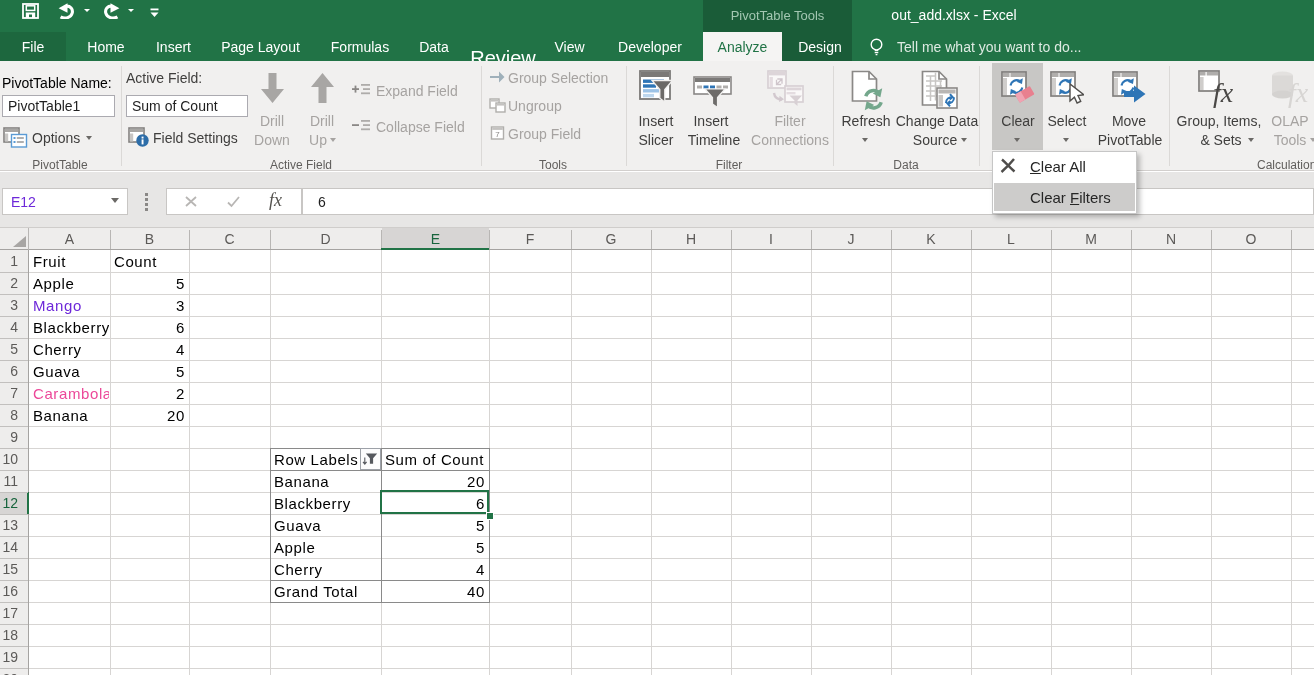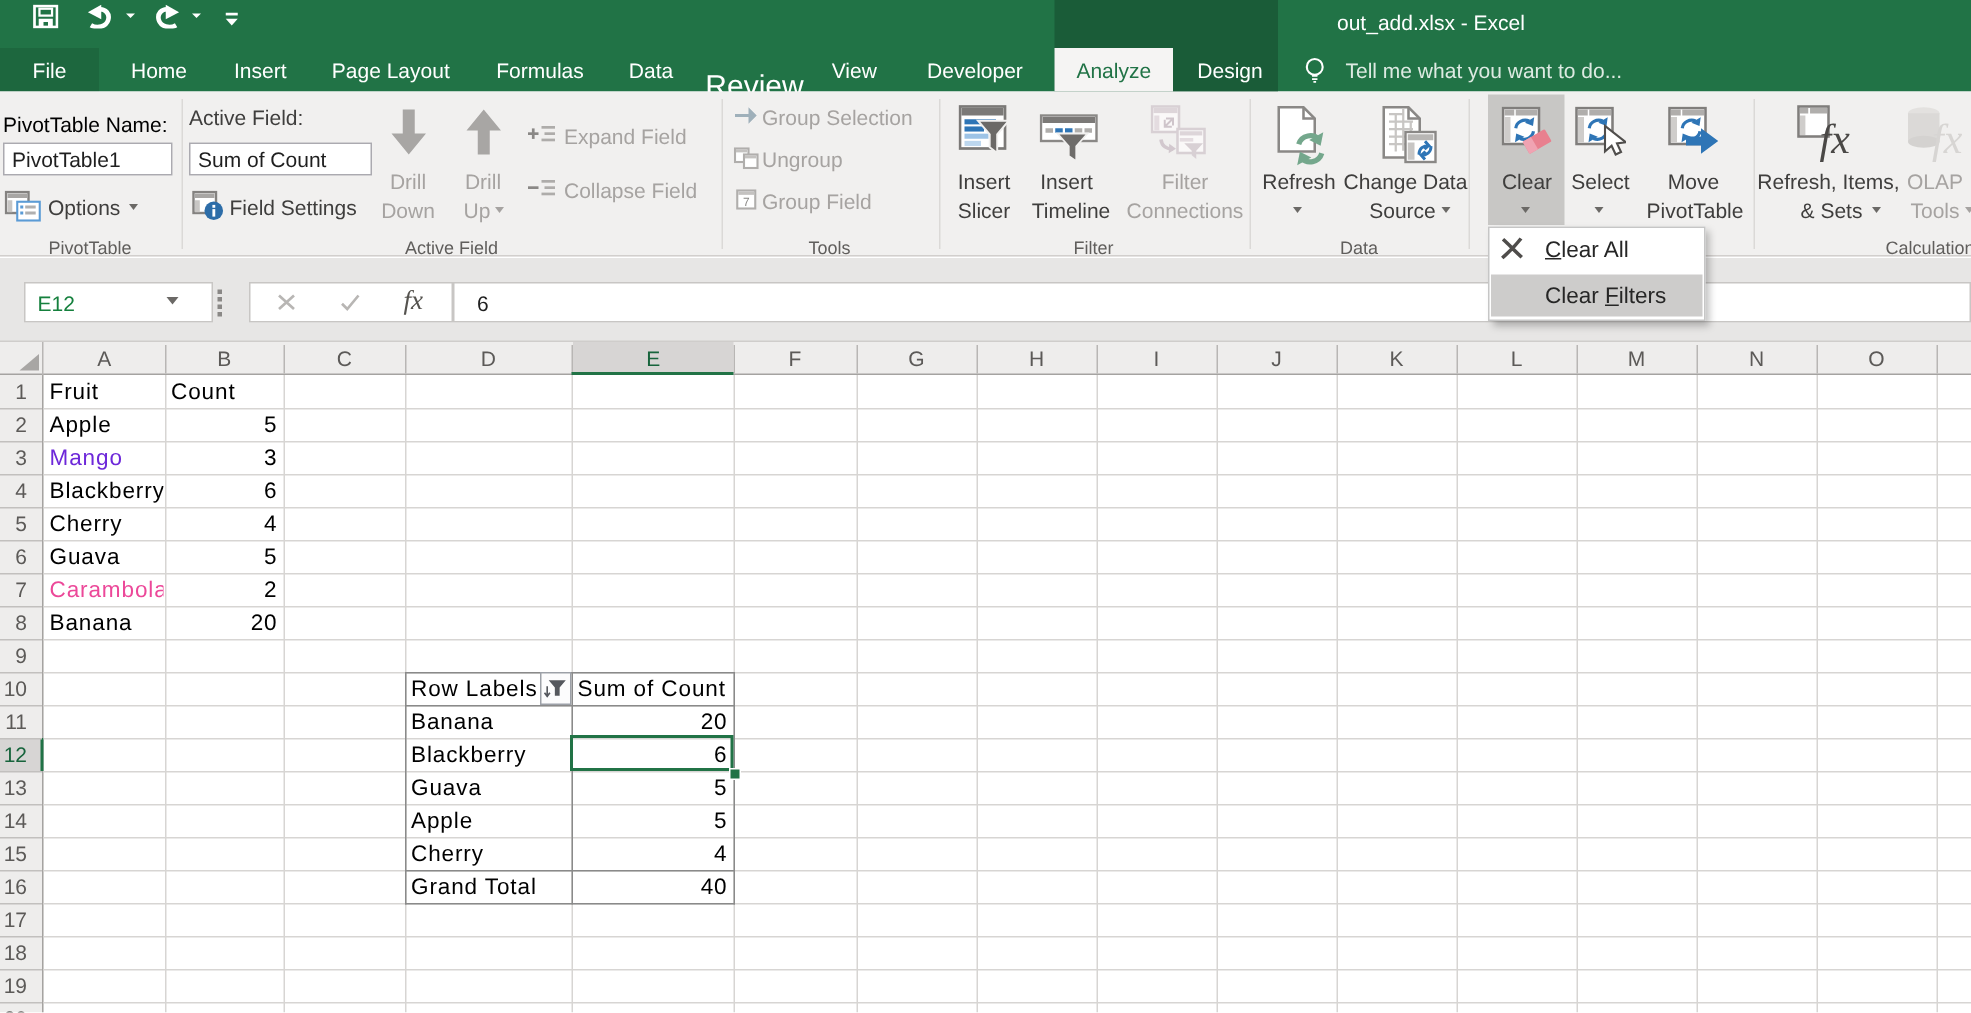--- a/index.html
+++ b/index.html
@@ -5,20 +5,21 @@
   font-family:"Liberation Sans",sans-serif;-webkit-font-smoothing:antialiased}
 .a{position:absolute}
 .ct{display:flex;align-items:center;justify-content:center;text-align:center}
 .lt{display:flex;align-items:center}
 .rt{display:flex;align-items:center;justify-content:flex-end}
 </style></head><body>
 <div class="a" style="left:0;top:0;width:1314px;height:675px;overflow:hidden">
 
 <div class="a" style="left:0;top:0;width:1314px;height:32px;background:#217346"></div>
 <div class="a" style="left:703px;top:0;width:149px;height:61px;background:#1a5c38"></div>
+<div class="a ct" style="left:703px;top:0;width:149px;height:30px;color:#a3c7b2;font-size:13px">PivotTable Tools</div>
 <div class="a ct" style="left:874px;top:0;width:160px;height:30px;color:#fff;font-size:14px">out_add.xlsx - Excel</div>
 <svg class="a" style="left:22px;top:3px" width="17" height="16" viewBox="0 0 17 16">
 <rect x="1" y="1" width="15" height="14" fill="none" stroke="#fff" stroke-width="1.8"></rect>
 <rect x="4.3" y="2.8" width="8.4" height="4.6" fill="none" stroke="#fff" stroke-width="1.5"></rect>
 <path d="M3.8 9.5 h9.4 v5.5 h-3.2 v-3.4 h-3 v3.4 h-3.2 Z" fill="#fff"></path>
 </svg>
 <svg class="a" style="left:56px;top:3px" width="21" height="16" viewBox="0 0 21 16">
 <path d="M4.6 13.8 C9 16.4, 14.8 14.6, 16.1 10.4 C17.4 6.2, 14.3 2.8, 10 3.2" fill="none" stroke="#fff" stroke-width="3.1"></path>
 <path d="M11.5 0.2 L2.6 5.2 L11.5 9.8 Z" fill="#fff"></path>
 </svg>
@@ -235,34 +236,34 @@
 <path d="M12 20 h10 v-5.5 L33.5 23 l-11.5 8.5 v-5.5 H12 Z" fill="#2e75b6"></path>
     </svg>
 <div class="a ct" style="left:1101px;top:114px;width:56px;height:14px;font-size:14px;color:#3f3e3d">Move</div>
 <div class="a ct" style="left:1091px;top:133px;width:78px;height:14px;font-size:14px;color:#3f3e3d">PivotTable</div>
 <svg class="a" style="left:1198px;top:70px" width="44" height="38" viewBox="0 0 44 38">
 <rect x="1" y="1" width="20" height="20" fill="#fff" stroke="#807e7c" stroke-width="1.7"></rect>
 <path d="M2 2 h5.5 v3.6 H2 Z M8.7 2 h11.3 v3.6 H8.7 Z" fill="#b0aeac"></path>
 <path d="M2 7 h3.6 v13 H2 Z" fill="#cfcdcb"></path>
 <text x="15" y="32" font-size="28" font-style="italic" fill="#4a4846" font-family="Liberation Serif">fx</text>
 </svg>
-<div class="a ct" style="left:1171px;top:114px;width:96px;height:14px;font-size:14px;color:#3f3e3d">Refresh, Items,</div>
+<div class="a ct" style="left:1171px;top:114px;width:96px;height:14px;font-size:14px;color:#3f3e3d">Group, Items,</div>
 <div class="a ct" style="left:1185px;top:133px;width:72px;height:14px;font-size:14px;color:#3f3e3d">&amp; Sets</div>
 <div class="a" style="left:1248px;top:138px;width:0;height:0;border-left:3.5px solid transparent;border-right:3.5px solid transparent;border-top:4px solid #6b6966"></div>
 <svg class="a" style="left:1271px;top:70px" width="44" height="38" viewBox="0 0 44 38">
 <ellipse cx="11.5" cy="5.5" rx="10.5" ry="4" fill="#e3e1df"></ellipse>
 <rect x="1" y="5.5" width="21" height="19" fill="#dbd9d7"></rect>
 <ellipse cx="11.5" cy="24.5" rx="10.5" ry="4" fill="#d4d2d0"></ellipse>
 <text x="17" y="32" font-size="28" font-style="italic" fill="#d7d5d3" font-family="Liberation Serif">fx</text>
 </svg>
 <div class="a ct" style="left:1262px;top:114px;width:56px;height:14px;font-size:14px;color:#a6a3a1">OLAP</div>
 <div class="a ct" style="left:1262px;top:133px;width:56px;height:14px;font-size:14px;color:#a6a3a1">Tools</div>
 <div class="a" style="left:1310px;top:138px;width:0;height:0;border-left:3.5px solid transparent;border-right:3.5px solid transparent;border-top:4px solid #a6a3a1"></div>
 <div class="a" style="left:0;top:172px;width:1314px;height:56px;background:#e7e6e5;border-bottom:1px solid #cfcdcb"></div>
-<div class="a lt" style="left:16px;top:188px;width:126px;height:27px;background:#fff;border:1px solid #c8c6c4;font-size:14px;color:#15803d;padding-left:8px">E12</div>
+<div class="a lt" style="left:2px;top:188px;width:126px;height:27px;background:#fff;border:1px solid #c8c6c4;font-size:14px;color:#6d28d9;padding-left:8px">E12</div>
 <div class="a" style="left:111px;top:198px;width:0;height:0;border-left:4px solid transparent;border-right:4px solid transparent;border-top:5px solid #6b6966"></div>
 <div class="a" style="left:145px;top:193px;width:3px;height:3px;background:#8a8886;box-shadow:0 5px 0 #8a8886,0 10px 0 #8a8886,0 15px 0 #8a8886"></div>
 <div class="a" style="left:166px;top:188px;width:136px;height:27px;background:#fff;border:1px solid #c8c6c4"></div>
 <svg class="a" style="left:184px;top:195px" width="14" height="13" viewBox="0 0 14 13">
 <path d="M2 2 L12 11 M12 2 L2 11" stroke="#b8b6b4" stroke-width="1.8" fill="none"></path>
 </svg>
 <svg class="a" style="left:226px;top:195px" width="15" height="13" viewBox="0 0 15 13">
 <path d="M2 7.5 L5.5 11 L13 2" stroke="#b8b6b4" stroke-width="1.8" fill="none"></path>
 </svg>
 <div class="a" style="left:269px;top:190px;font-family:'Liberation Serif',serif;font-style:italic;font-size:18px;color:#55534f"><i>f</i>x</div>

